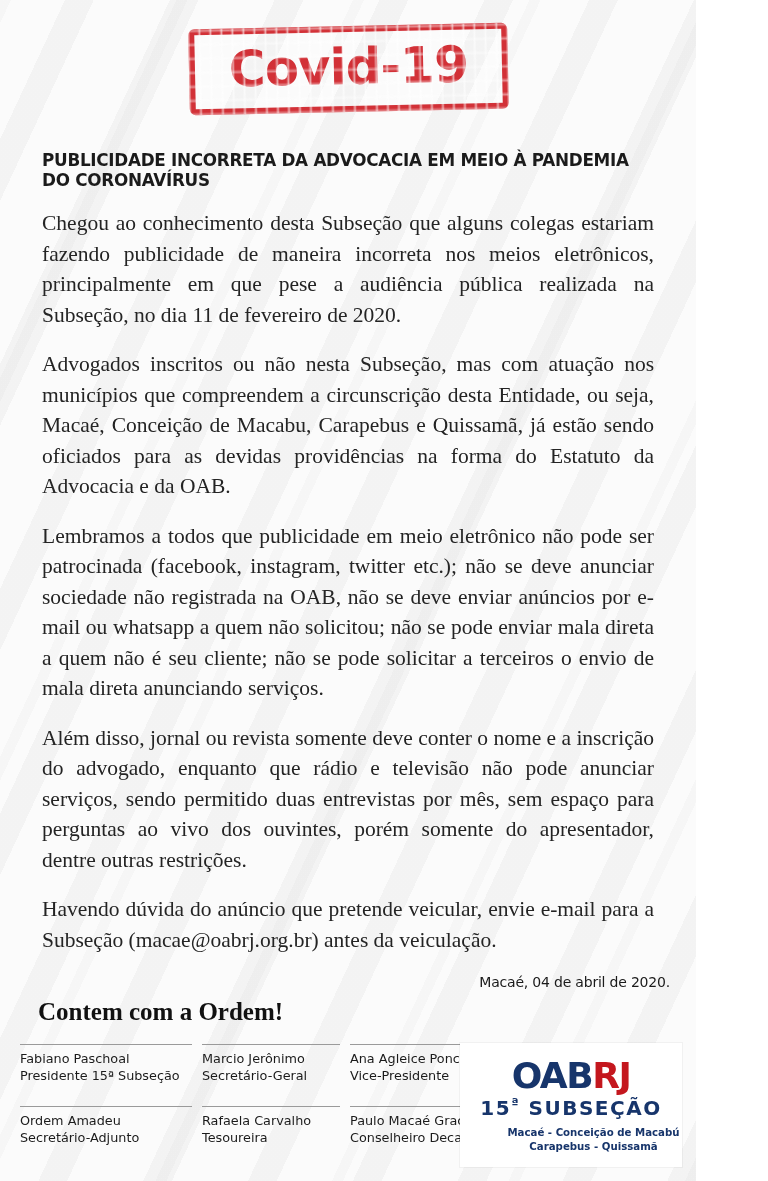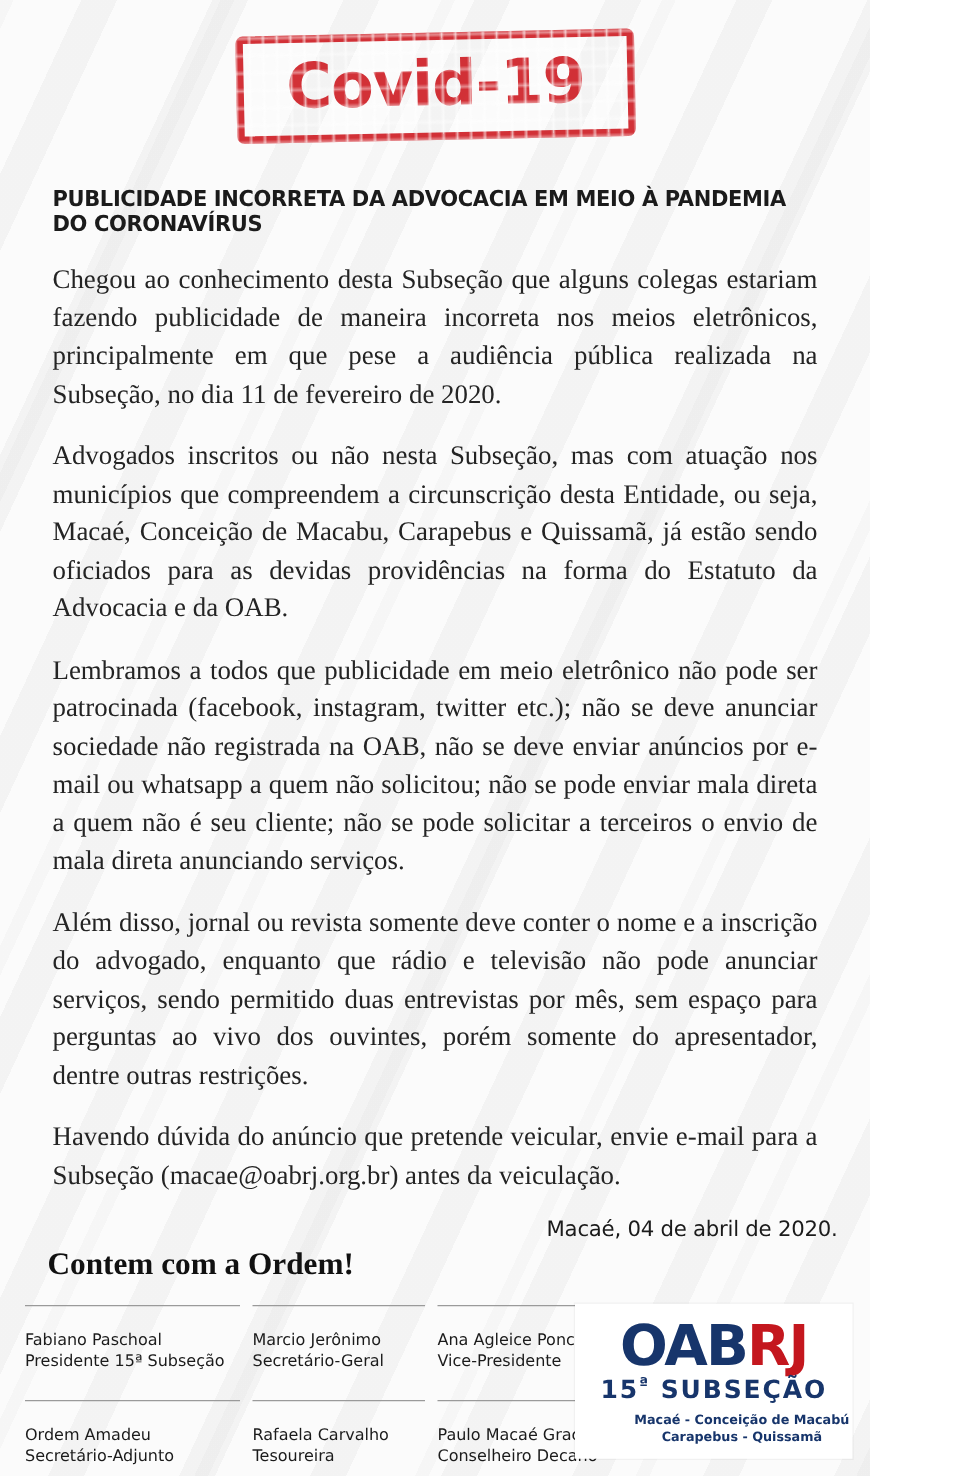--- a/index.html
+++ b/index.html
@@ -130,21 +130,21 @@
     right: 0;
     bottom: 0;
     height: 215px;
     z-index: 3;
   }
   .date-line {
     position: absolute;
     right: 26px;
     top: 8px;
     font-family: "DejaVu Sans", sans-serif;
-    font-size: 17px;
+    font-size: 14px;
     color: #1b1b1b;
     letter-spacing: -0.2px;
   }
   .contem {
     position: absolute;
     left: 38px;
     top: 32px;
     font-family: "Liberation Serif", serif;
     font-weight: bold;
     font-size: 25px;
@@ -158,21 +158,21 @@
     display: grid;
     grid-template-columns: 182px 148px 150px;
     grid-row-gap: 22px;
   }
   .sig {
     font-family: "DejaVu Sans", sans-serif;
     font-size: 12.8px;
     line-height: 1.34;
     color: #1b1b1b;
     border-top: 1px solid #9a9a9a;
-    padding-top: 19px;
+    padding-top: 5px;
     margin-right: 10px;
   }
   .sig .nm { display: block; }
   .sig .rl { display: block; }
 
   
   .logo-box {
     position: absolute;
     right: 14px;
     bottom: 14px;
@@ -182,21 +182,21 @@
     box-shadow: 0 0 0 1px rgba(0,0,0,0.04);
     display: flex;
     flex-direction: column;
     align-items: center;
     justify-content: center;
     padding-top: 2px;
   }
   .logo-main {
     font-family: "DejaVu Sans", sans-serif;
     font-weight: bold;
-    font-size: 45px;
+    font-size: 36px;
     letter-spacing: -1.5px;
     line-height: 1;
     color: #17356b;
   }
   .logo-main .rj { color: #c4171e; }
   .logo-sub {
     margin-top: 2px;
     font-family: "DejaVu Sans", sans-serif;
     font-weight: bold;
     font-size: 20px;

